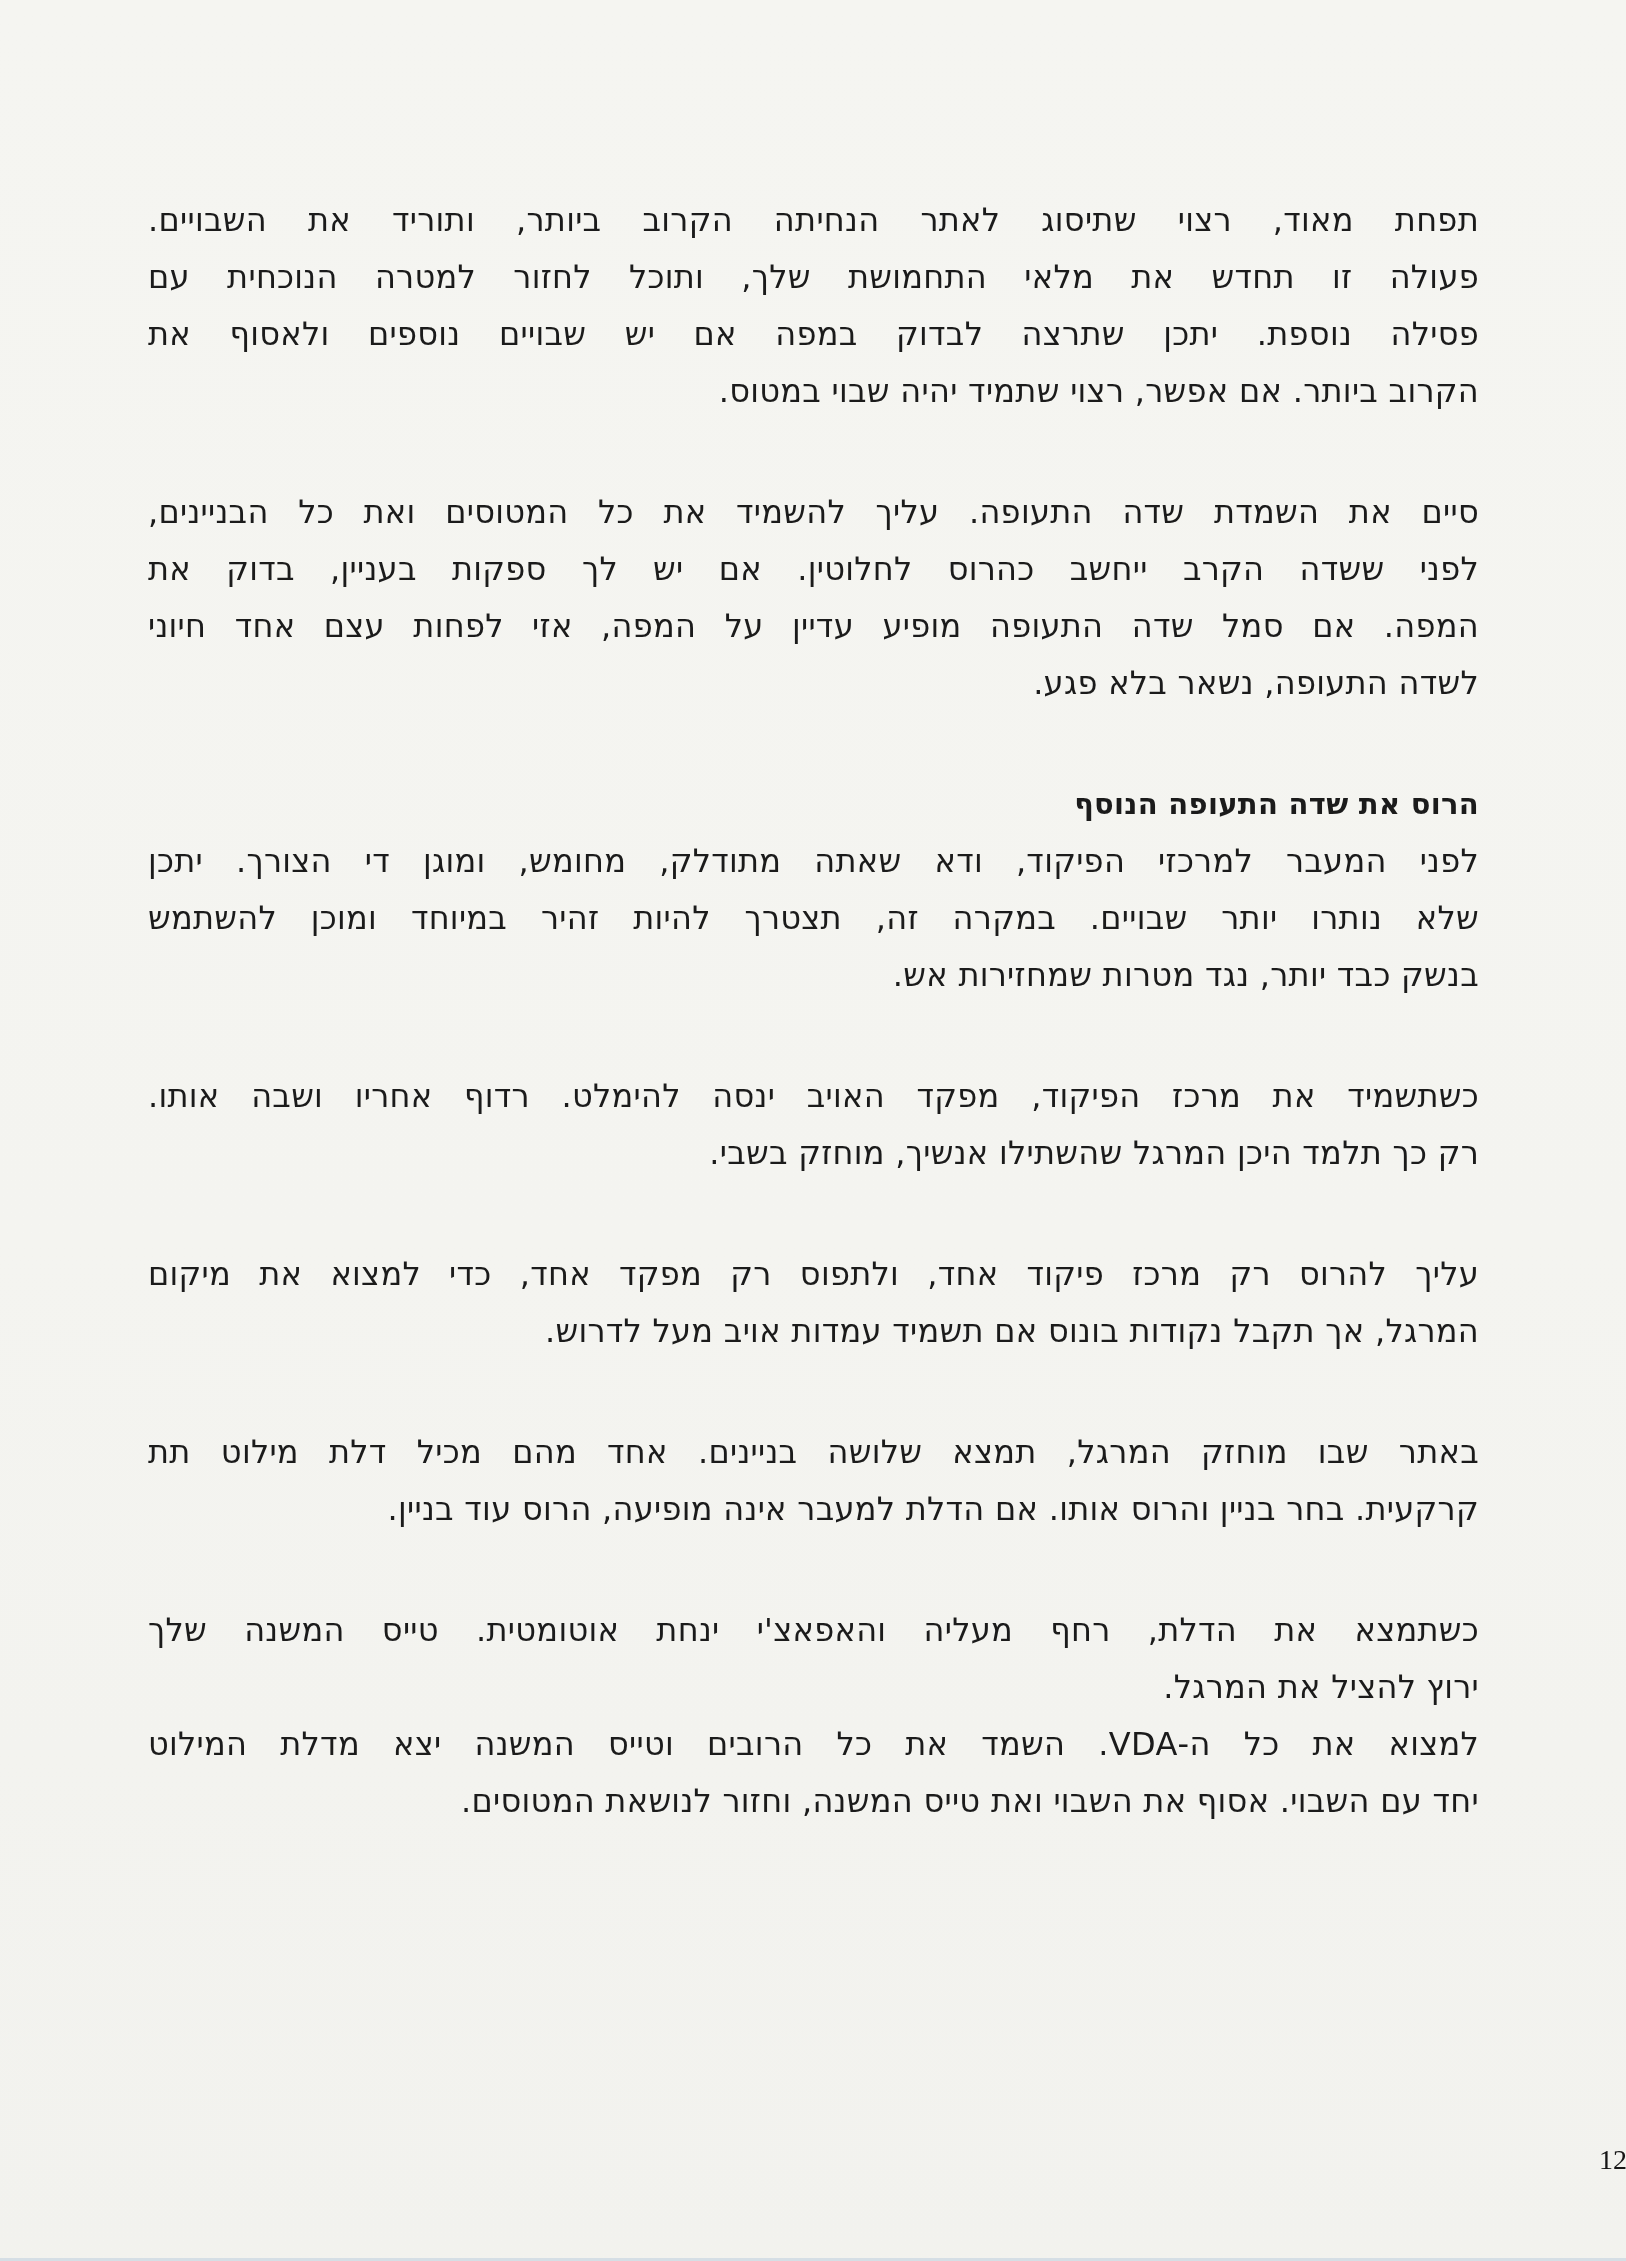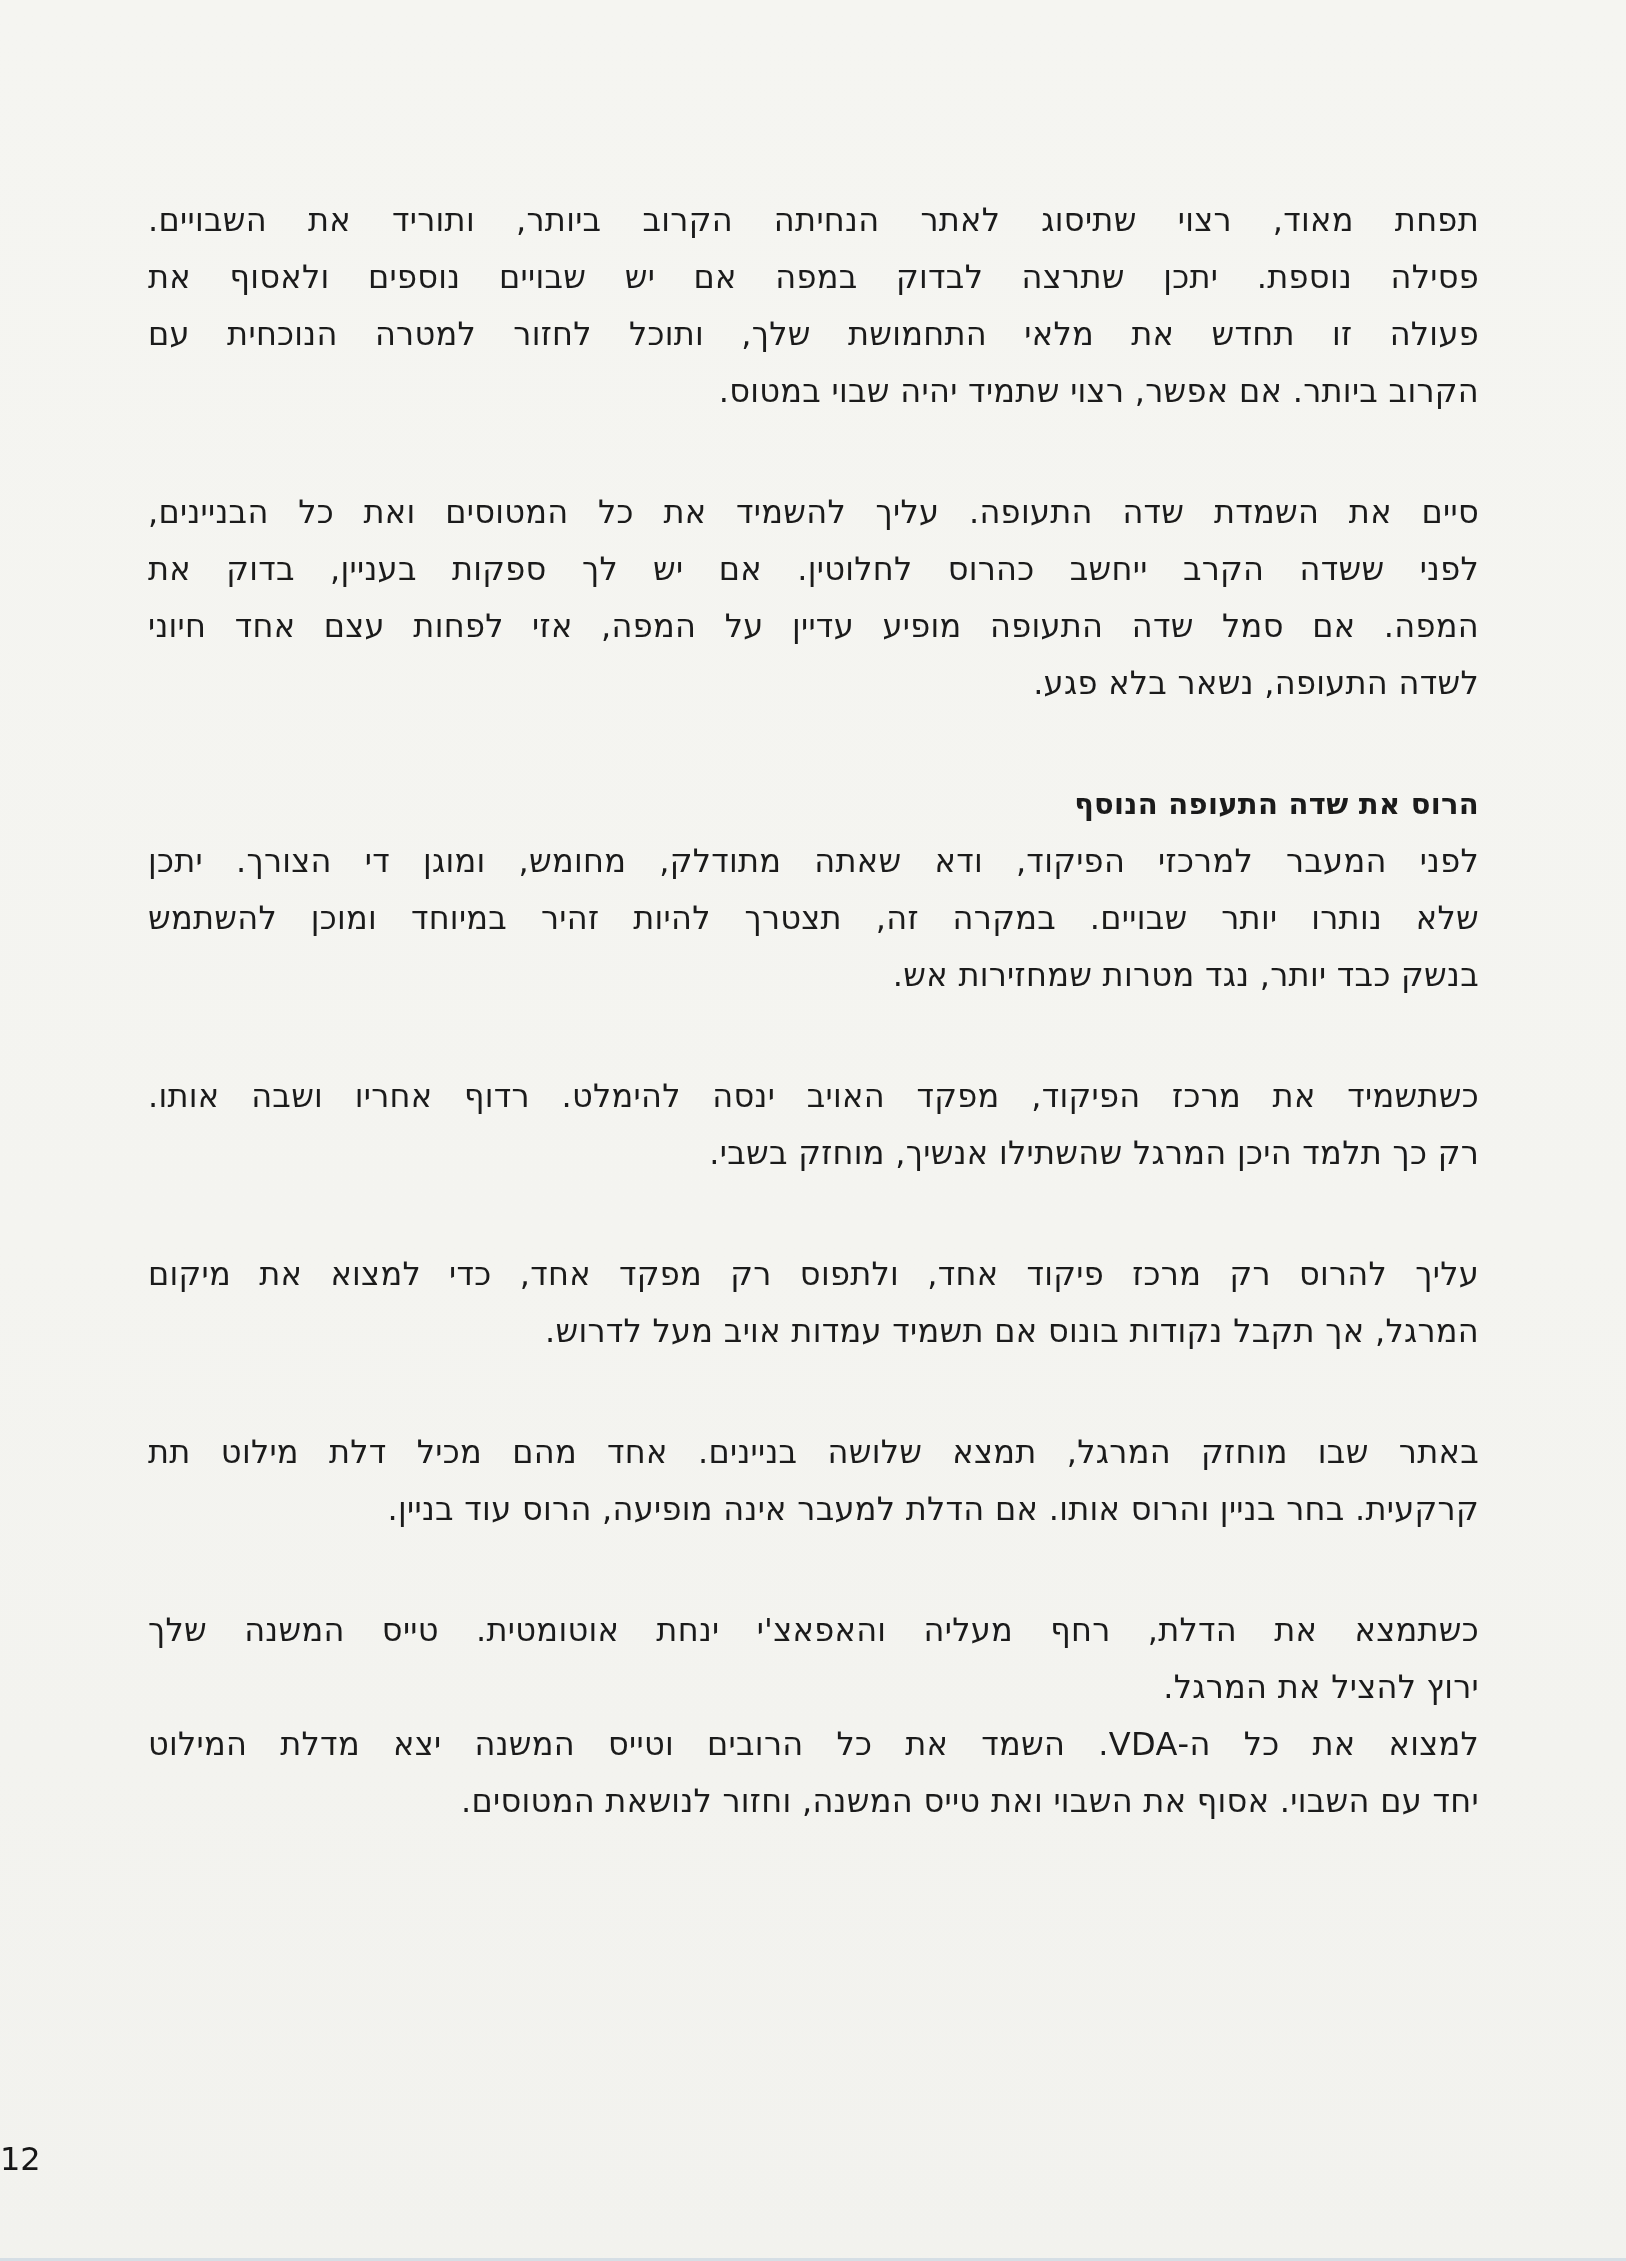--- a/index.html
+++ b/index.html
@@ -47,46 +47,47 @@
     font-weight: bold;
   }
   .heading .line {
     text-align-last: right;
   }
   .page-number {
     position: absolute;
     top: 2142px;
     left: 0;
     right: 0;
-    text-align: left;
-    font-size: 32px;
+    text-align: right;
+    font-size: 28px;
     line-height: 35px;
     direction: ltr;
     color: #161616;
+    font-family: Liberation Serif, serif;
   }
   .scan-edge {
     position: absolute;
     left: 0;
     right: 0;
     bottom: 0;
     height: 2.9px;
     background: #cdd8e2;
     opacity: 0.8;
   }
 </style>
 </head>
 <body>
 
 <div class="sheet">
   <div class="content">
 
     <div class="para">
       <span class="line">תפחת מאוד, רצוי שתיסוג לאתר הנחיתה הקרוב ביותר, ותוריד את השבויים.</span>
+      <span class="line">פעולה זו תחדש את מלאי התחמושת שלך, ותוכל לחזור למטרה הנוכחית עם</span>
       <span class="line">פסילה נוספת. יתכן שתרצה לבדוק במפה אם יש שבויים נוספים ולאסוף את</span>
-      <span class="line">פעולה זו תחדש את מלאי התחמושת שלך, ותוכל לחזור למטרה הנוכחית עם</span>
       <span class="line last">הקרוב ביותר. אם אפשר, רצוי שתמיד יהיה שבוי במטוס.</span>
     </div>
 
     <div class="para">
       <span class="line">סיים את השמדת שדה התעופה. עליך להשמיד את כל המטוסים ואת כל הבניינים,</span>
       <span class="line">לפני ששדה הקרב ייחשב כהרוס לחלוטין. אם יש לך ספקות בעניין, בדוק את</span>
       <span class="line">המפה. אם סמל שדה התעופה מופיע עדיין על המפה, אזי לפחות עצם אחד חיוני</span>
       <span class="line last">לשדה התעופה, נשאר בלא פגע.</span>
     </div>
 

